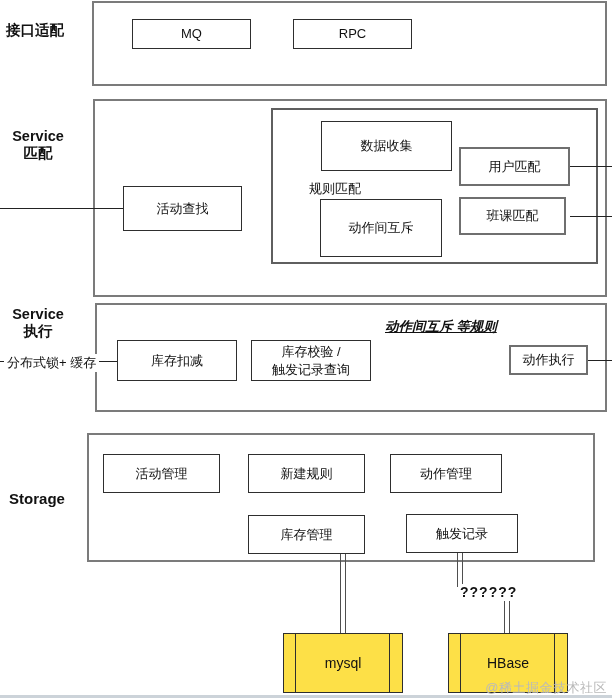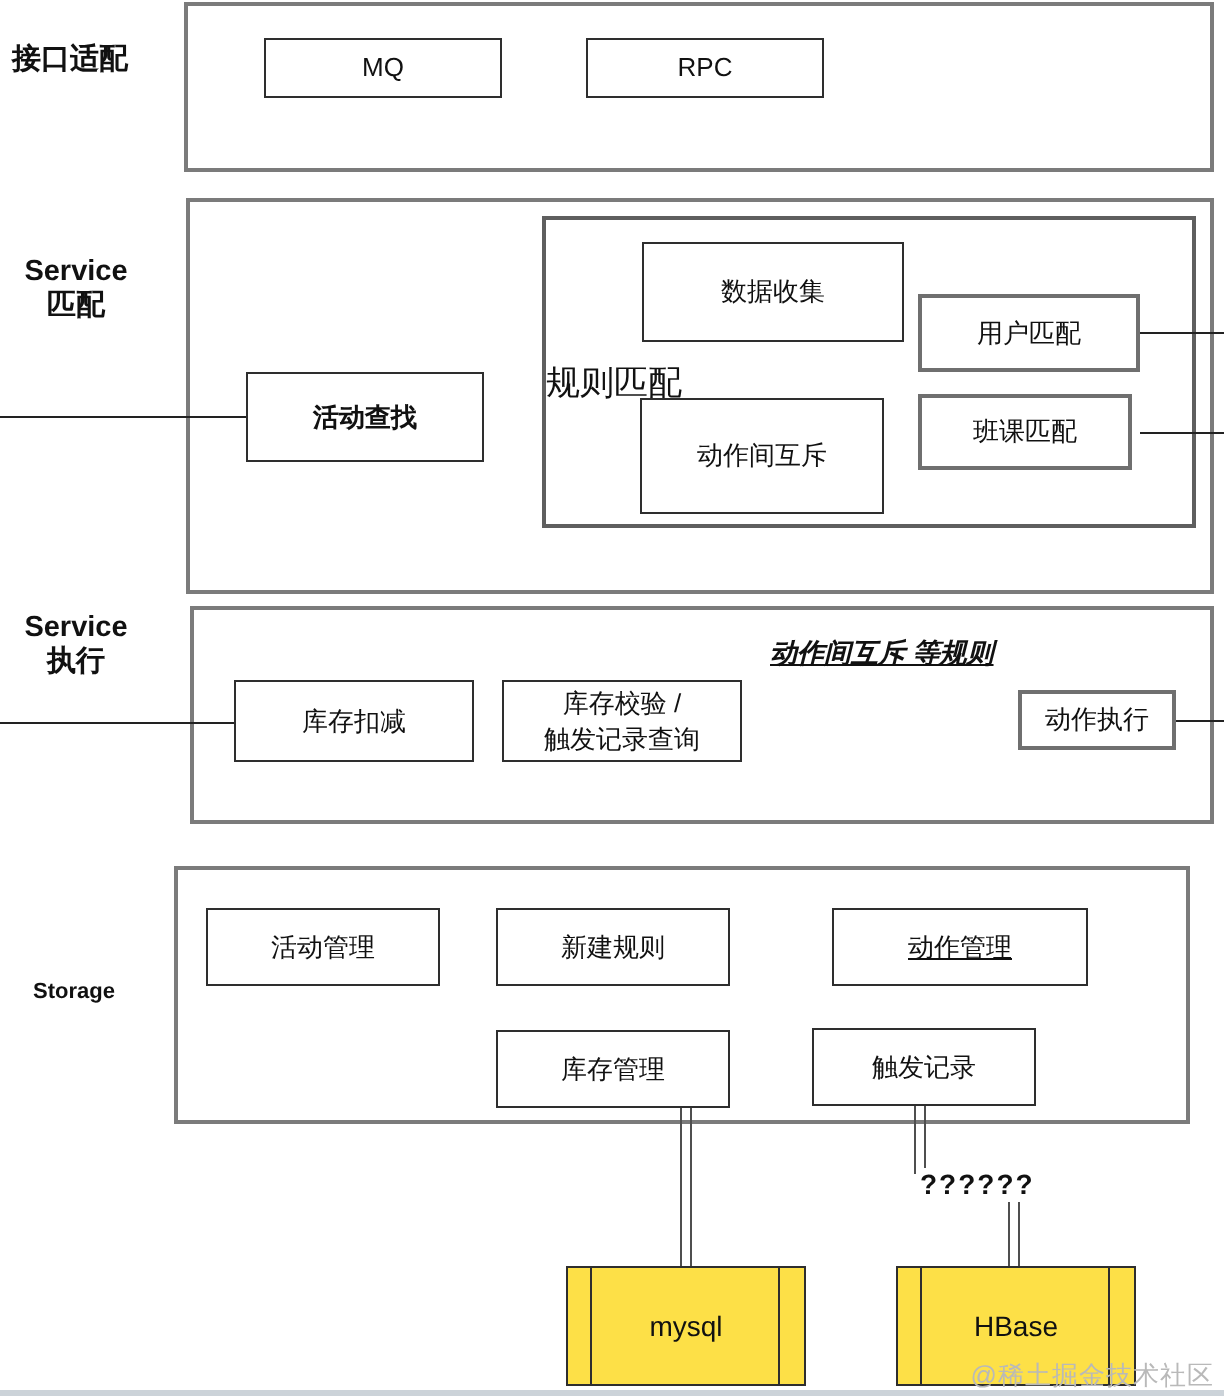--- a/index.html
+++ b/index.html
@@ -11,21 +11,21 @@
         display:flex;align-items:center;justify-content:center;text-align:center;
         font-size:13px;color:#111;white-space:pre-line;line-height:1.35;}
   .node.gray{border:2px solid #6f6f6f;}
   .side-label{position:absolute;font-weight:bold;color:#111;font-size:14.5px;line-height:1.2;
         text-align:center;white-space:pre-line;}
   .hline{position:absolute;height:0;border-top:1.6px solid #222;}
   .vdouble{position:absolute;width:6px;border-left:1.7px solid #4f4f4f;border-right:1.7px solid #4f4f4f;box-sizing:border-box;}
   .free-label{position:absolute;font-size:13px;color:#111;}
   .lock-label{background:#fff;padding:0 3px;top:354px;left:4px;}
   .rule-note{font-weight:bold;font-style:italic;text-decoration:underline;font-size:13.5px;}
-  .group-label{font-size:17px;}
+  .group-label{font-size:13px;margin-left:36px;}
   .qmarks{font-weight:bold;font-size:14px;letter-spacing:1px;background:#fff;padding:0 1px;}
   .db{position:absolute;border:1.6px solid #2e2e2e;background:#fde047;box-sizing:border-box;
       display:flex;align-items:center;justify-content:center;font-size:14px;color:#111;}
   .db-bar{position:absolute;top:0;bottom:0;width:0;border-left:1.6px solid #2e2e2e;}
   .watermark{position:absolute;top:679px;right:5px;font-size:13px;color:#b9b9b9;letter-spacing:.5px;}
   .bottom-strip{position:absolute;left:0;top:695px;width:612px;height:3px;background:#ccd3d9;}
 </style>
 </head>
 <body>
 
@@ -34,52 +34,53 @@
   <div class="side-label" style="left:6px;top:22px;width:58px;">接口适配</div>
   <div class="sec" style="left:92px;top:1px;width:515px;height:85px;"></div>
   <div class="node" style="left:132px;top:19px;width:119px;height:30px;">MQ</div>
   <div class="node" style="left:293px;top:19px;width:119px;height:30px;">RPC</div>
 
   <div class="side-label" style="left:8px;top:128px;width:60px;">Service
 匹配</div>
   <div class="sec" style="left:93px;top:99px;width:514px;height:198px;"></div>
 
   <div class="hline" style="left:0;top:208px;width:123px;"></div>
-  <div class="node" style="left:123px;top:186px;width:119px;height:45px;font-weight:bold;">活动查找</div>
+  <div class="node" style="left:123px;top:186px;width:119px;height:45px;">活动查找</div>
 
   <div class="group" style="left:271px;top:108px;width:327px;height:156px;"></div>
   <div class="free-label group-label" style="left:273px;top:180px;">规则匹配</div>
   <div class="node" style="left:321px;top:121px;width:131px;height:50px;">数据收集</div>
   <div class="node" style="left:320px;top:199px;width:122px;height:58px;">动作间互斥</div>
 
   <div class="node gray" style="left:459px;top:147px;width:111px;height:39px;">用户匹配</div>
   <div class="node gray" style="left:459px;top:197px;width:107px;height:38px;">班课匹配</div>
   <div class="hline" style="left:570px;top:166px;width:42px;"></div>
   <div class="hline" style="left:570px;top:216px;width:42px;"></div>
 
   <div class="side-label" style="left:8px;top:306px;width:60px;">Service
 执行</div>
   <div class="sec" style="left:95px;top:303px;width:512px;height:109px;"></div>
 
   <div class="free-label rule-note" style="left:385px;top:318px;">动作间互斥 等规则</div>
 
   <div class="hline" style="left:0;top:361px;width:117px;"></div>
+  <div class="free-label lock-label">分布式锁+ 缓存</div>
 
   <div class="node" style="left:117px;top:340px;width:120px;height:41px;">库存扣减</div>
   <div class="node" style="left:251px;top:340px;width:120px;height:41px;">库存校验 /
 触发记录查询</div>
   <div class="node gray" style="left:509px;top:345px;width:79px;height:30px;">动作执行</div>
   <div class="hline" style="left:588px;top:360px;width:24px;"></div>
 
-  <div class="side-label" style="left:6px;top:490px;width:62px;font-size:11px;">Storage</div>
+  <div class="side-label" style="left:6px;top:490px;width:62px;font-size:15px;">Storage</div>
   <div class="sec" style="left:87px;top:433px;width:508px;height:129px;"></div>
 
   <div class="node" style="left:103px;top:454px;width:117px;height:39px;">活动管理</div>
   <div class="node" style="left:248px;top:454px;width:117px;height:39px;">新建规则</div>
-  <div class="node" style="left:416px;top:454px;width:128px;height:39px;text-decoration:underline;">动作管理</div>
+  <div class="node" style="left:390px;top:454px;width:112px;height:39px;">动作管理</div>
   <div class="node" style="left:248px;top:515px;width:117px;height:39px;">库存管理</div>
   <div class="node" style="left:406px;top:514px;width:112px;height:39px;">触发记录</div>
 
   <div class="vdouble" style="left:340px;top:554px;height:79px;"></div>
   <div class="vdouble" style="left:457px;top:553px;height:34px;"></div>
   <div class="free-label qmarks" style="left:459px;top:584px;">??????</div>
   <div class="vdouble" style="left:504px;top:601px;height:32px;"></div>
 
   <div class="db" style="left:283px;top:633px;width:120px;height:60px;">
     <div class="db-bar" style="left:11px;"></div>

